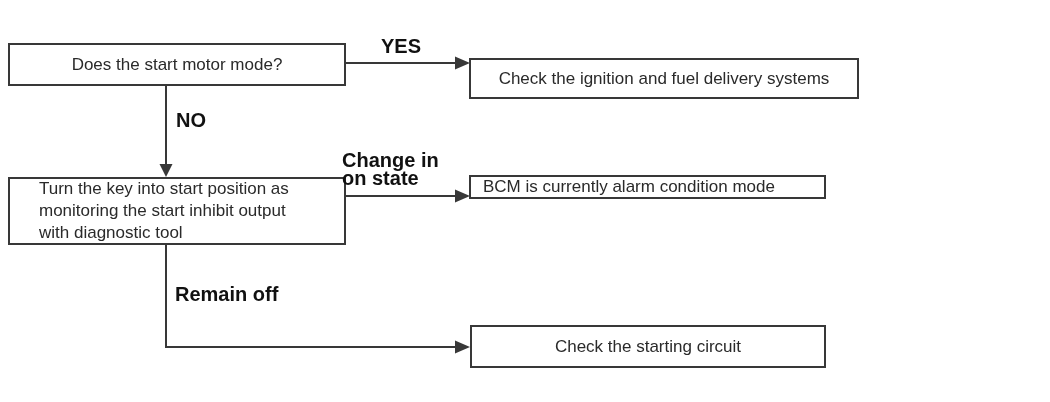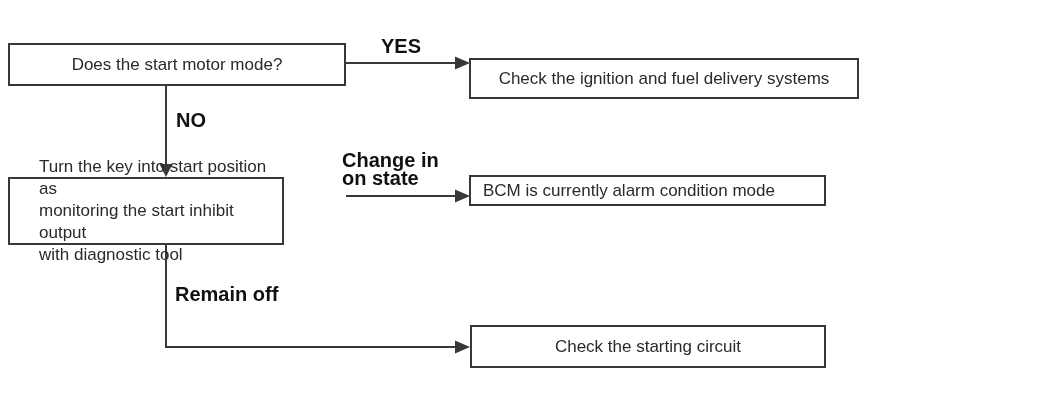--- a/index.html
+++ b/index.html
@@ -42,22 +42,22 @@
     display: flex;
     align-items: center;
     white-space: pre-line;
   }
   .node.center {
     justify-content: center;
     text-align: center;
   }
   .n1 { left: 8px;   top: 43px;  width: 338px; height: 43px; }
   .n2 { left: 469px; top: 58px;  width: 390px; height: 41px; }
-  .n3 { left: 8px;   top: 177px; width: 276px; height: 68px; padding-left: 29px; padding-right: 6px; }
-  .n4 { left: 469px; top: 175px; width: 357px; height: 31px; padding-left: 12px; }
+  .n3 { left: 8px;   top: 177px; width: 338px; height: 68px; padding-left: 29px; padding-right: 6px; }
+  .n4 { left: 469px; top: 175px; width: 357px; height: 24px; padding-left: 12px; }
   .n5 { left: 470px; top: 325px; width: 356px; height: 43px; }
   .edge-label {
     position: absolute;
     color: var(--label);
     font-size: 20px;
     font-weight: bold;
     line-height: 18px;
     white-space: pre-line;
   }
   .lbl-yes    { left: 346px; top: 37px;  width: 110px; text-align: center; }

